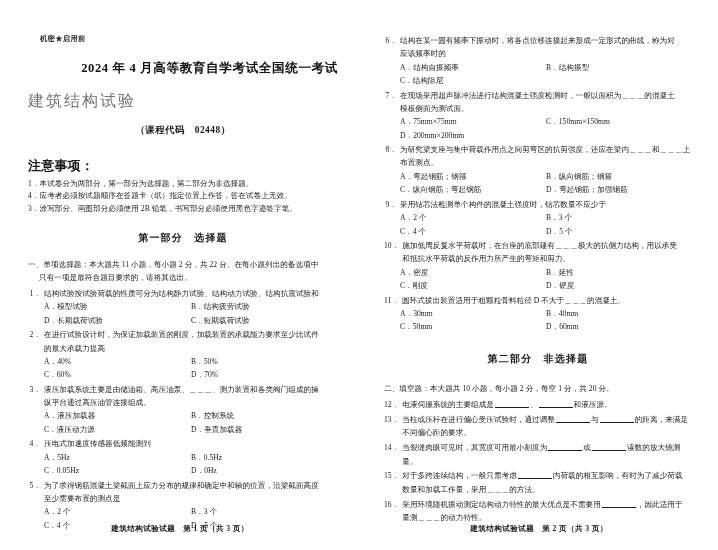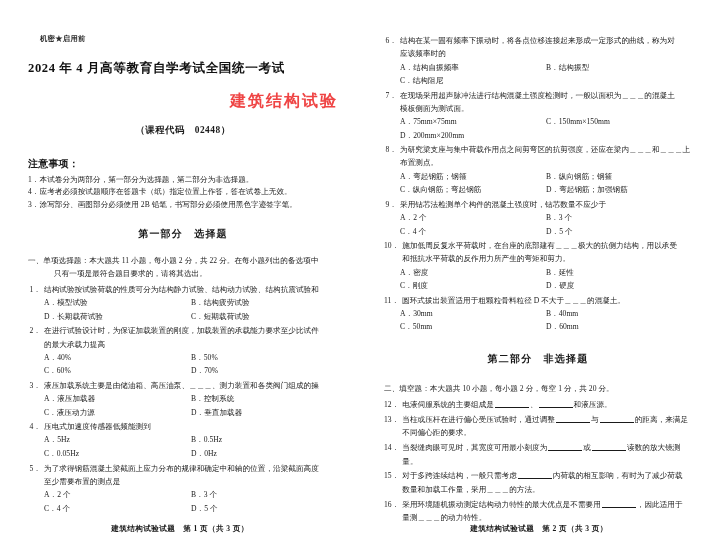--- a/index.html
+++ b/index.html
@@ -26,66 +26,66 @@
   .page-right{width:358px;padding:34px 26px 0 24px;}
 
   .confidential{
     font-size:7.3px;
     font-weight:bold;
     letter-spacing:.3px;
     margin:0 0 16px 12px;
     color:#2b2b2b;
   }
   .doc-title{
-    text-align:left;
+    text-align:right;
     font-size:12.6px;
     font-weight:bold;
     letter-spacing:.6px;
     margin:0 0 14px 0;
     color:#111;
   }
   .doc-subject{
-    text-align:right;
+    text-align:left;
     font-size:16px;
-    font-weight:bold;
+    font-weight:normal;
     letter-spacing:2px;
     margin:0 0 12px 0;
-    color:#ef4444;
+    color:#737373;
   }
   .doc-code{
     text-align:center;
     font-size:9.4px;
     font-weight:bold;
     letter-spacing:.5px;
     margin:0 0 20px 0;
   }
 
   .notes-title{
-    font-size:10px;font-weight:bold;margin:0 0 3px 0;letter-spacing:.2px;
+    font-size:13px;font-weight:bold;margin:0 0 3px 0;letter-spacing:.2px;
   }
   .note-line{
     font-size:7.6px;line-height:1.62;margin:0;letter-spacing:.05px;white-space:nowrap;
   }
 
   .part-heading{
     text-align:center;
     font-size:10px;
     font-weight:bold;
     letter-spacing:1.2px;
     margin:16px 0 13px 0;
   }
   .part-heading.right-part{margin:18px 0 16px 0;}
 
   .section-intro{
     font-size:7.6px;
     line-height:1.72;
     margin:0 0 3px 0;
     letter-spacing:.05px;
   }
-  .section-intro .cont{display:block;margin-left:26px;}
+  .section-intro .cont{display:block;margin-left:11px;}
 
   .q{margin:0 0 1px 0;}
   .q-stem{
     font-size:7.6px;
     line-height:1.75;
     letter-spacing:.04px;
     display:flex;
     align-items:flex-start;
   }
   .q-num{
@@ -183,20 +183,21 @@
         <div class="opt">C．60%</div>
         <div class="opt">D．70%</div>
       </div>
     </div>
 
     <div class="q">
       <div class="q-stem">
         <span class="q-num">3．</span>
         <span class="q-text">
           <span>液压加载系统主要是由储油箱、高压油泵、＿＿＿、测力装置和各类阀门组成的操</span>
+          <span class="cont">纵平台通过高压油管连接组成。</span>
         </span>
       </div>
       <div class="opts">
         <div class="opt">A．液压加载器</div>
         <div class="opt">B．控制系统</div>
         <div class="opt">C．液压动力源</div>
         <div class="opt">D．垂直加载器</div>
       </div>
     </div>
 

